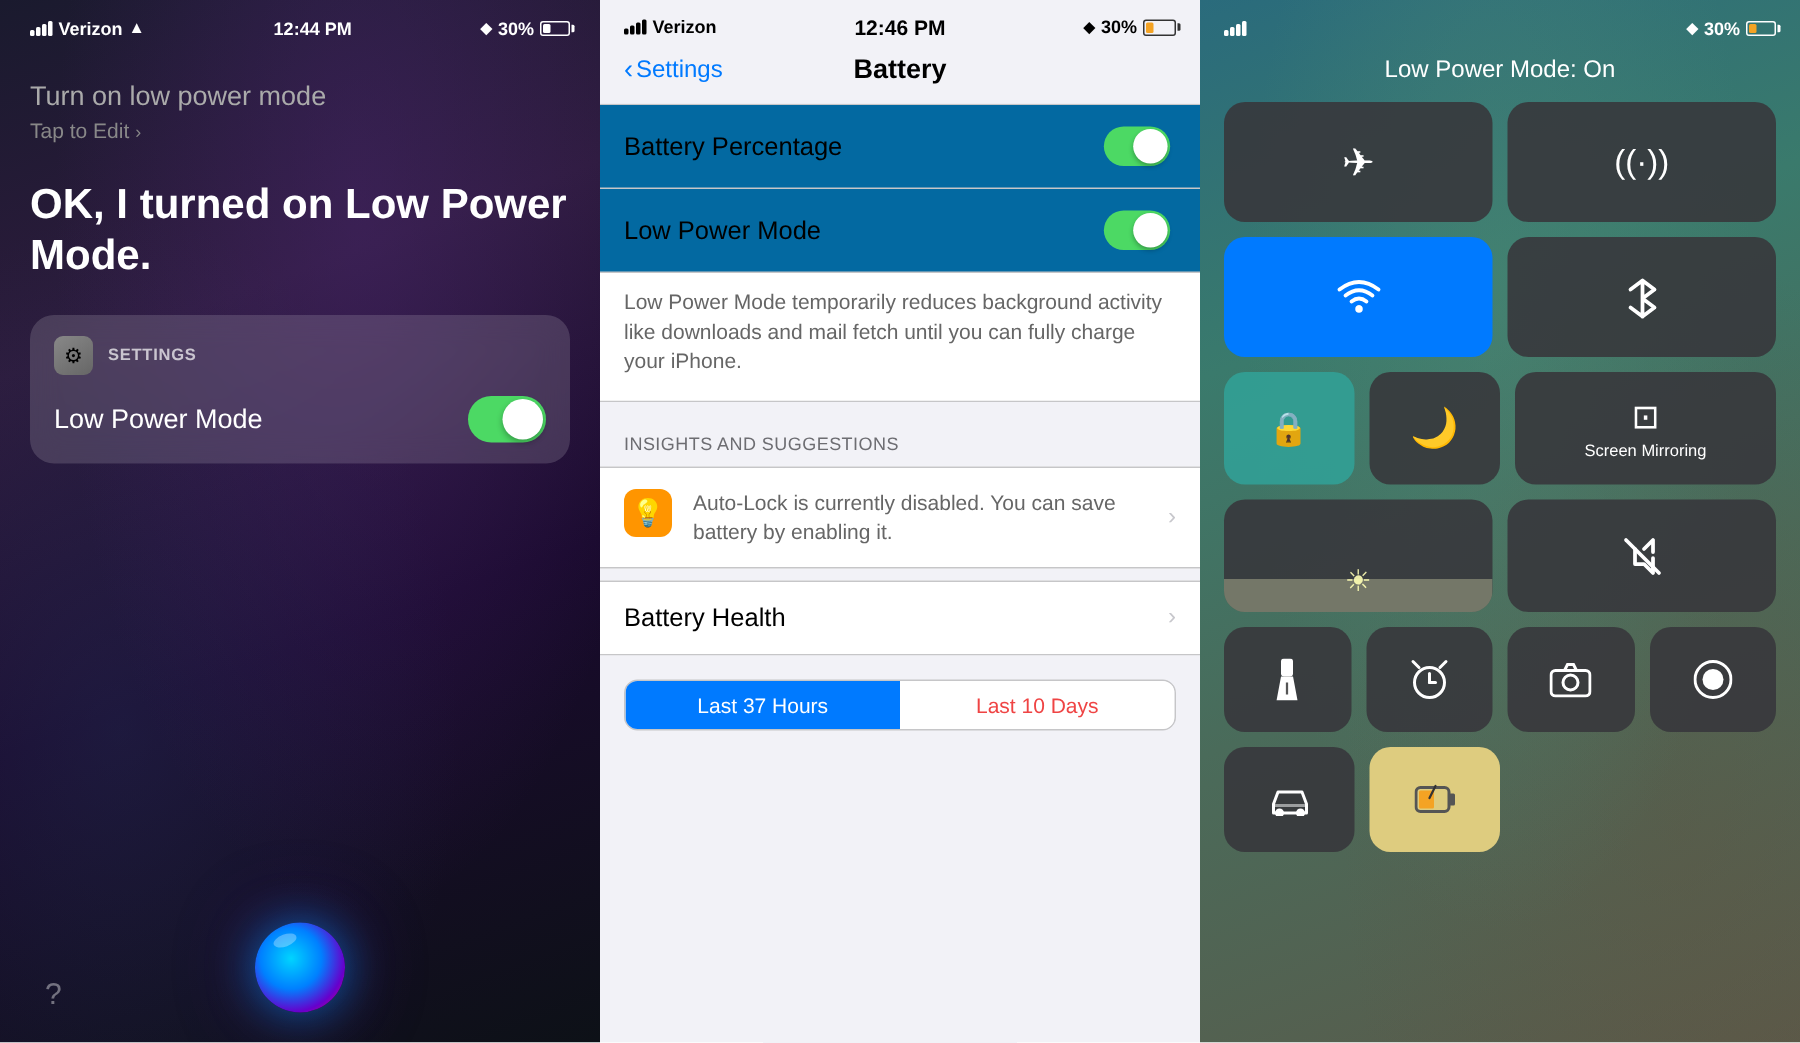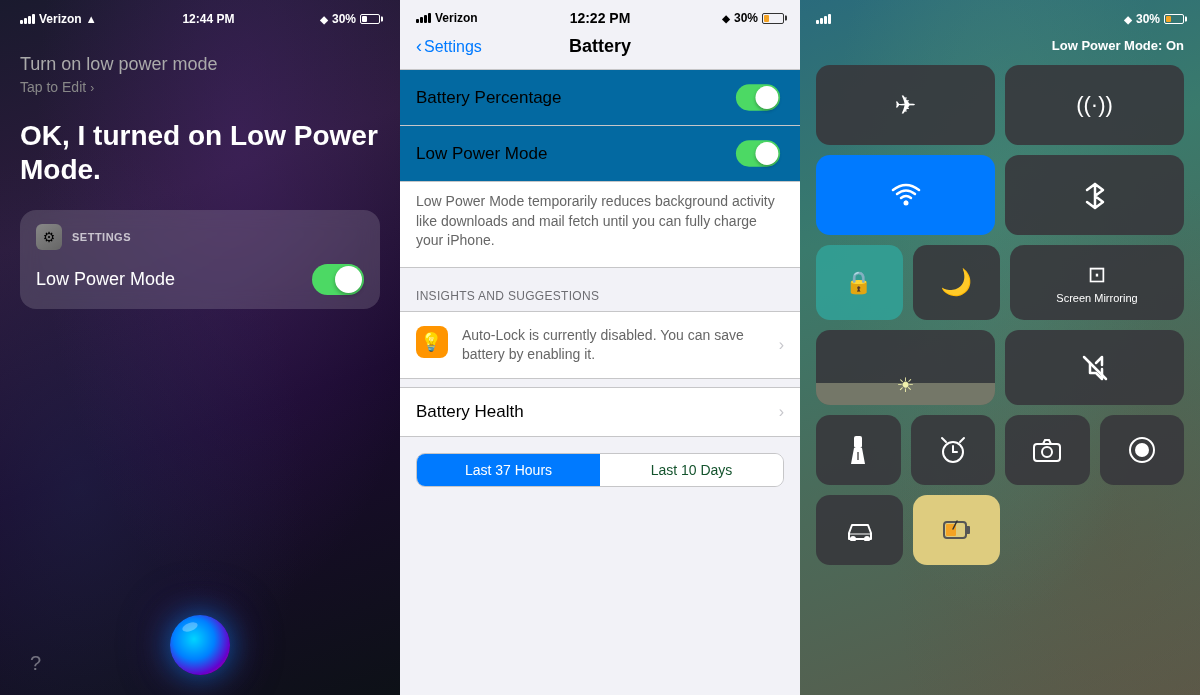--- a/index.html
+++ b/index.html
@@ -373,21 +373,21 @@
       font-size: 14px;
       font-weight: 500;
       cursor: pointer;
     }
     .time-tab-active {
       background: #007aff;
       color: white;
     }
     .time-tab-inactive {
       background: white;
-      color: #14532d;
+      color: #ef4444;
     }
 
     
     .control-panel {
       width: 400px;
       height: 695px;
       background: linear-gradient(160deg, #2a6b7c 0%, #3a7a6c 30%, #4a6b5a 60%, #5a5a4a 100%);
       position: relative;
       display: flex;
       flex-direction: column;
@@ -407,27 +407,27 @@
       justify-content: space-between;
       align-items: center;
       padding: 12px 0 8px;
       color: white;
       font-size: 12px;
       font-weight: 600;
       position: relative;
       z-index: 1;
     }
     .low-power-label {
-      font-size: 13px;
+      font-size: 16px;
       color: white;
-      text-align: right;
+      text-align: center;
       padding: 4px 0 12px;
       position: relative;
       z-index: 1;
-      font-weight: 700;
+      font-weight: 400;
     }
     .cc-icon {
       font-size: 26px;
       color: white;
     }
 
     .cc-grid-full {
       position: relative;
       z-index: 1;
       display: flex;
@@ -588,21 +588,21 @@
   <div class="settings-status-bar">
     <div class="settings-status-left">
       <div class="signal-bars">
         <div class="signal-bar bar1" style="background:#000;"></div>
         <div class="signal-bar bar2" style="background:#000;"></div>
         <div class="signal-bar bar3" style="background:#000;"></div>
         <div class="signal-bar bar4" style="background:#000;"></div>
       </div>
       <span>Verizon</span>
     </div>
-    <span class="settings-status-center">12:22 PM</span>
+    <span class="settings-status-center">12:46 PM</span>
     <div class="settings-status-right">
       <span style="font-size:10px;">◆</span>
       <span>30%</span>
       <div class="battery-icon-settings">
         <div class="battery-fill-settings"></div>
       </div>
     </div>
   </div>
 
   <div class="settings-nav-bar">

